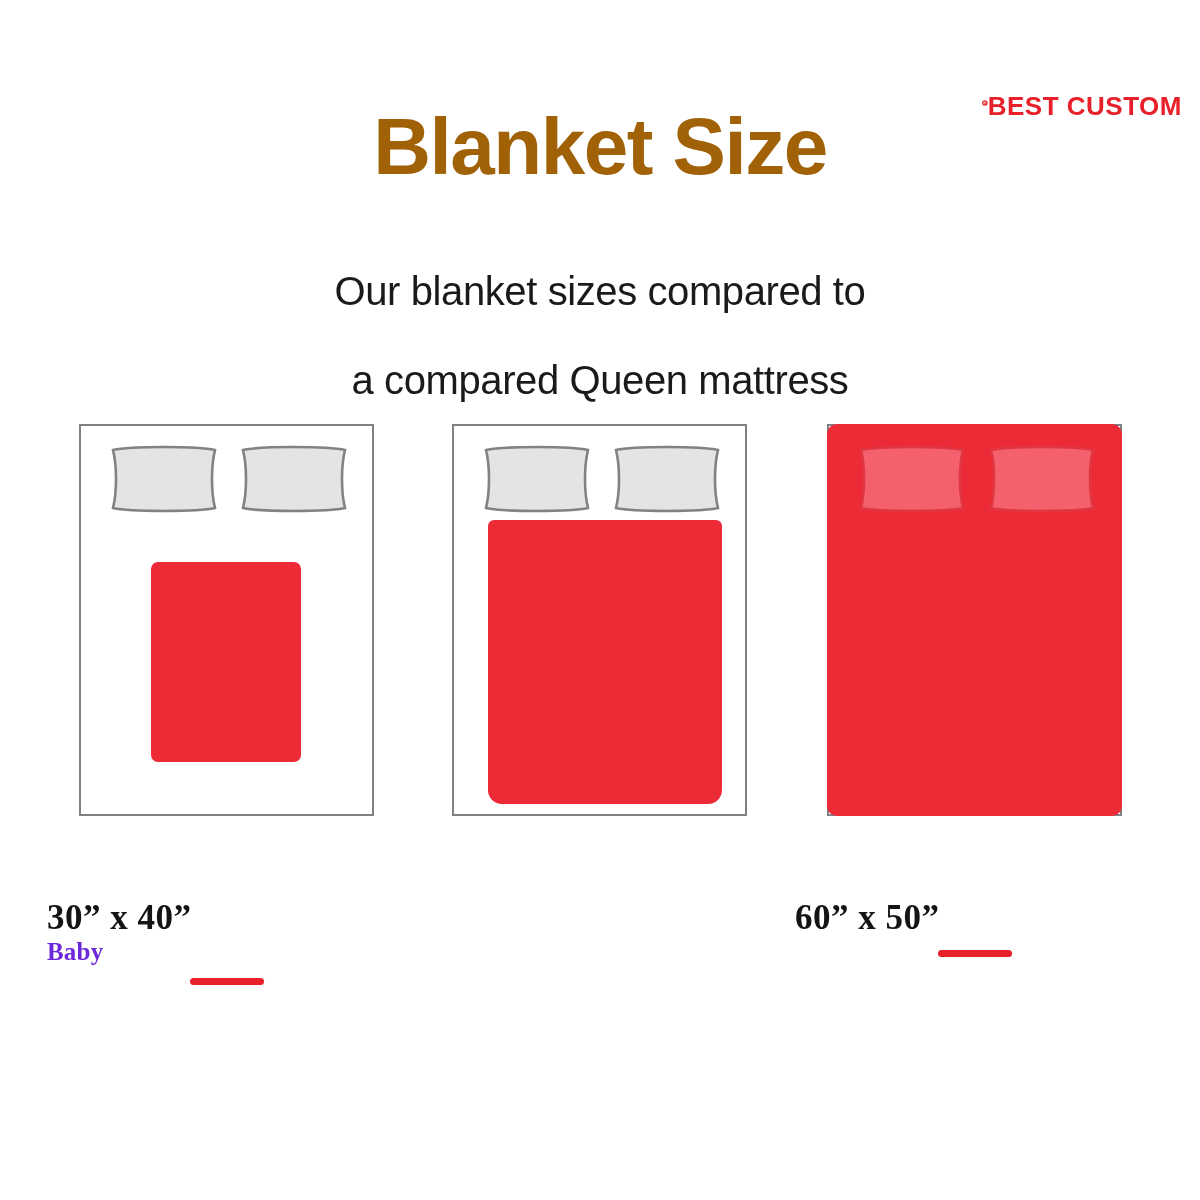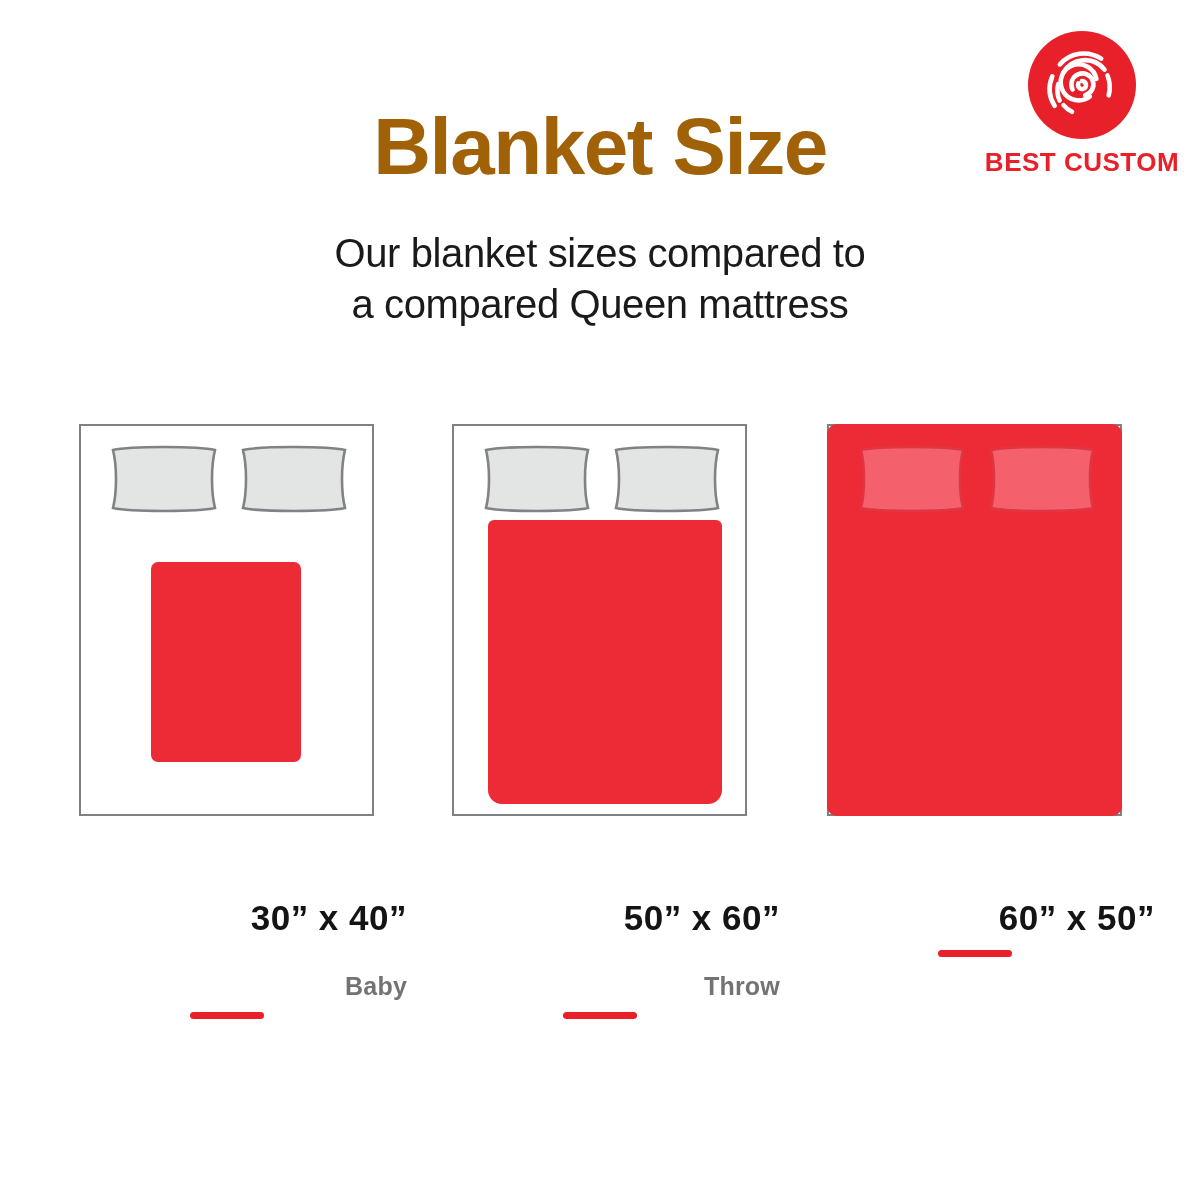--- a/index.html
+++ b/index.html
@@ -21,23 +21,22 @@
   }
 
   
   #logo {
     position: absolute;
     top: 18px;
     right: 18px;
     width: 200px;
     height: 170px;
     display: flex;
-    flex-direction: column;
     align-items: center;
-    justify-content: center;
+    justify-content: flex-start;
   }
   #logo-mark {
     width: 112px;
     height: 112px;
     display: block;
   }
   #logo-wordmark {
     margin-top: 6px;
     color: #E8202A;
     font-weight: bold;
@@ -65,21 +64,21 @@
     top: 228px;
     left: 0;
     width: 1200px;
     text-align: center;
     font-size: 40px;
     line-height: 51px;
     font-weight: 300;
     color: #1a1a1a;
     letter-spacing: -0.4px;
   }
-  #subtitle .line { display: block; }
+  #subtitle .line { display: block; margin-top: 38px; }
 
   
   #beds {
     position: absolute;
     top: 424px;
     left: 0;
     width: 1200px;
     height: 392px;
   }
   .bed {
@@ -139,38 +138,38 @@
     position: absolute;
     top: 898px;
     left: 0;
     width: 1200px;
     height: 140px;
   }
   .caption {
     position: absolute;
     top: 0;
     width: 360px;
-    text-align: right;
+    text-align: left;
+    font-family: Liberation Serif, serif;
   }
   #caption-0 { left: 47px; }
   #caption-1 { left: 420px; }
   #caption-2 { left: 795px; }
 
   .caption-dims {
     font-size: 35px;
     font-weight: bold;
     color: #141414;
     letter-spacing: 0.5px;
     line-height: 40px;
   }
   .caption-name {
-    margin-top: 34px;
     font-size: 25px;
     font-weight: bold;
-    color: #737373;
+    color: #6d28d9;
     line-height: 28px;
     letter-spacing: 0.2px;
   }
   .caption-rule {
     margin: 12px auto 0 auto;
     width: 74px;
     height: 7px;
     border-radius: 4px;
     background: #E8202A;
   }
@@ -251,25 +250,20 @@
   </div>
 
   <div id="captions">
 
     <div class="caption" id="caption-0">
       <div class="caption-dims">30” x 40”</div>
       <div class="caption-name">Baby</div>
       <div class="caption-rule"></div>
     </div>
 
-    <div class="caption" id="caption-1">
-      <div class="caption-dims">50” x 60”</div>
-      <div class="caption-name">Throw</div>
-      <div class="caption-rule"></div>
-    </div>
 
     <div class="caption" id="caption-2">
       <div class="caption-dims">60” x 50”</div>
       <div class="caption-rule"></div>
     </div>
 
   </div>
 
 </div>
 

